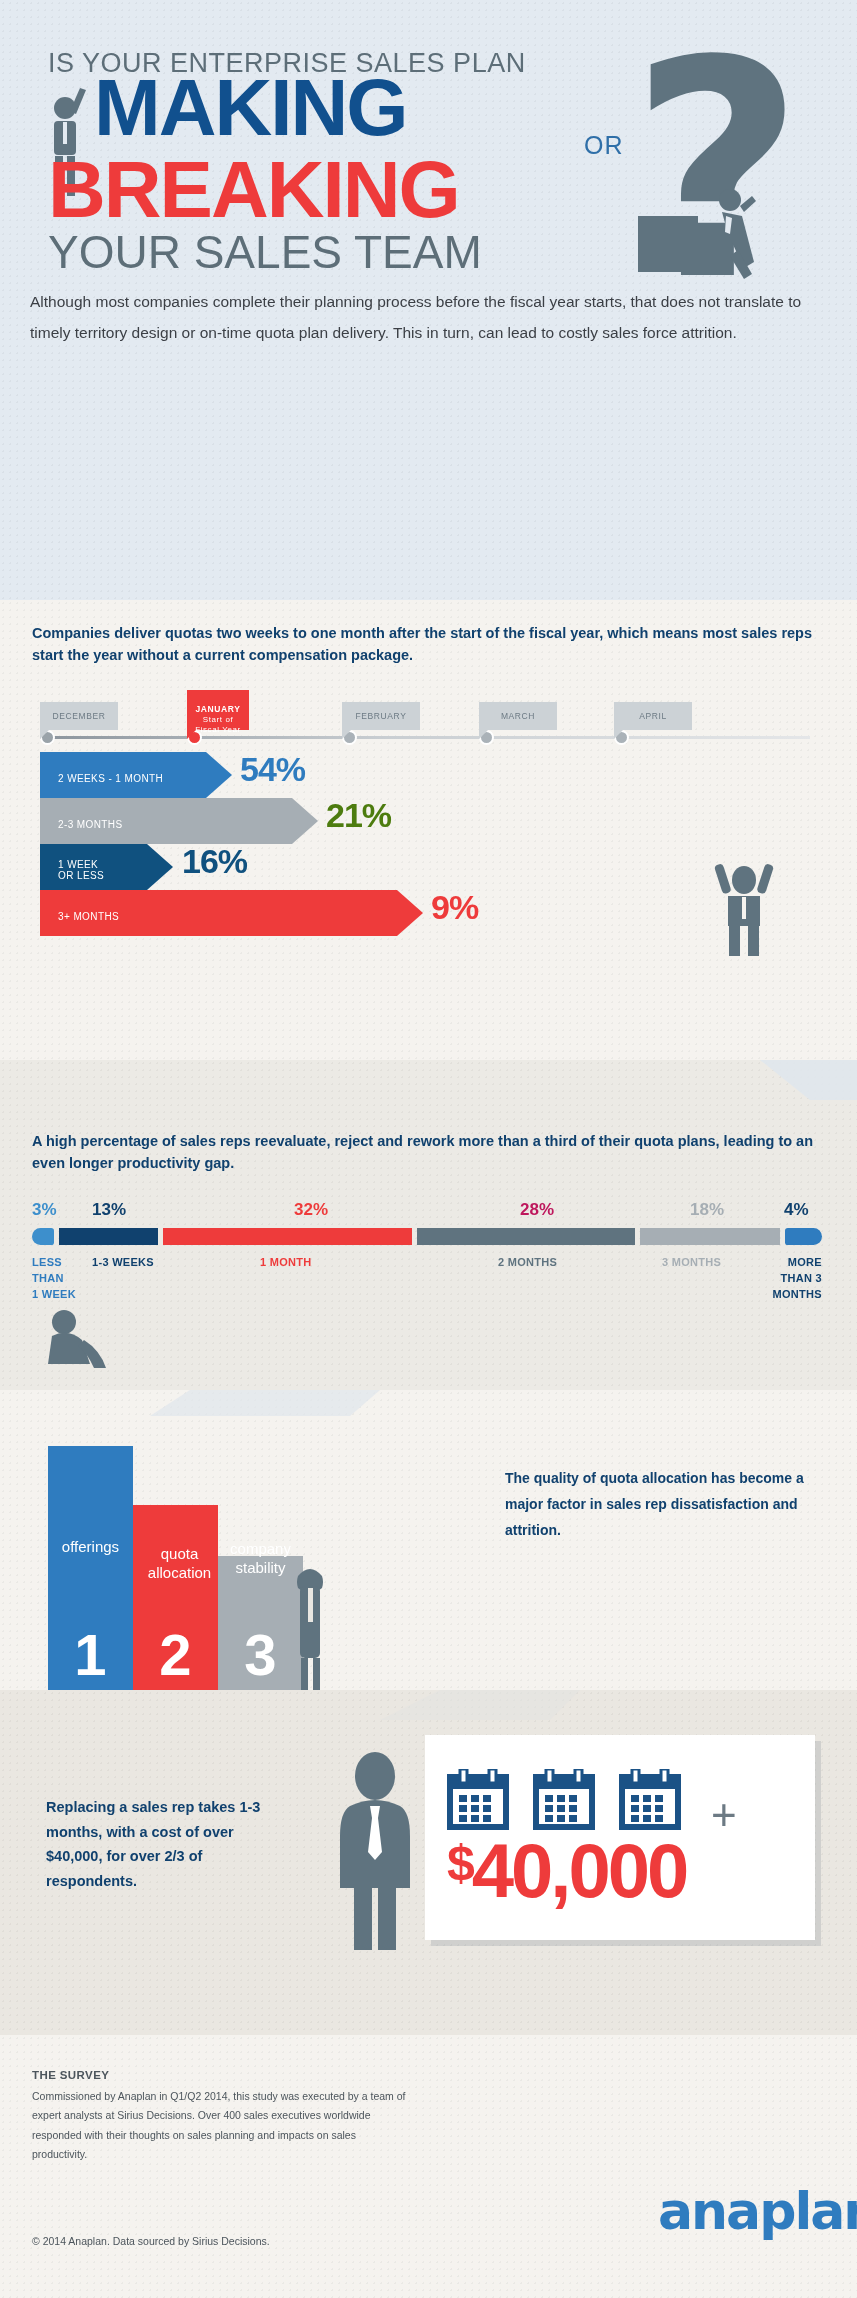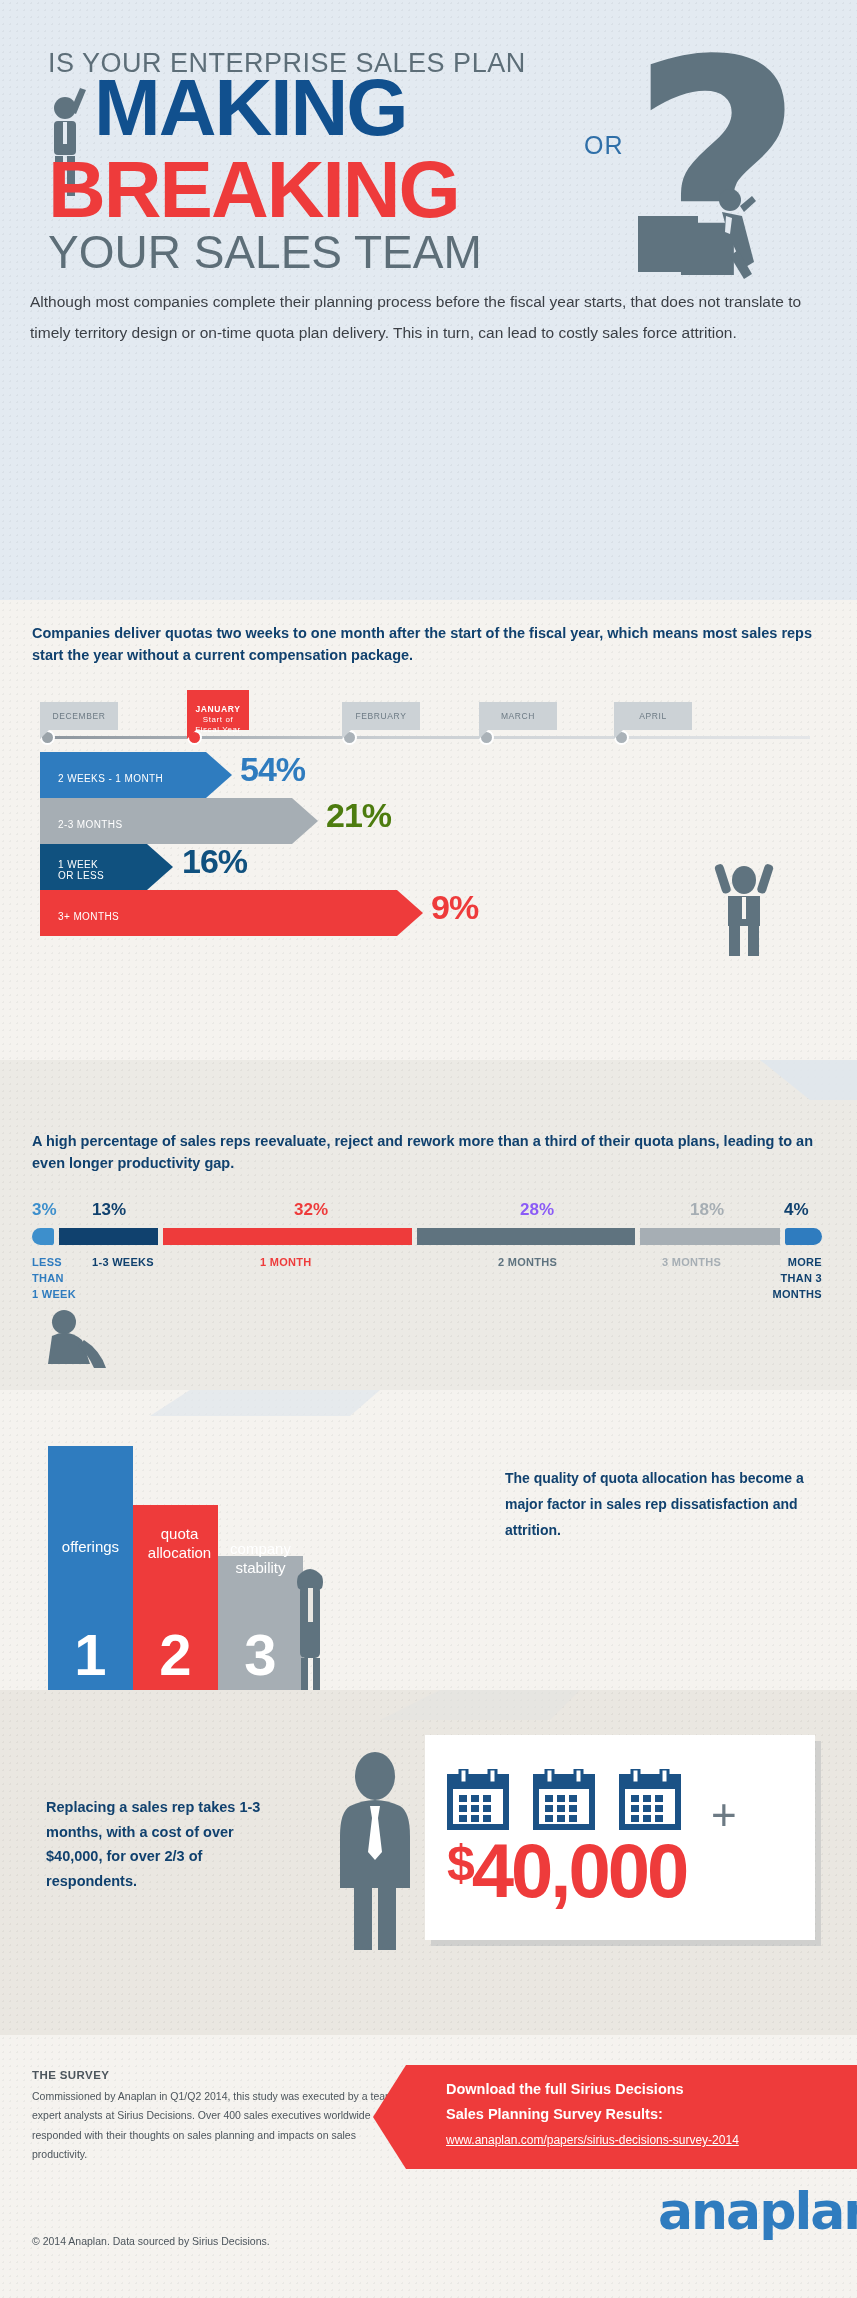--- a/index.html
+++ b/index.html
@@ -283,21 +283,21 @@
       <circle cx="24" cy="16" r="12" fill="#5f737f"></circle>
       <path d="M12 30 q16 -8 30 4 l8 24 h-42 z" fill="#5f737f"></path>
       <path d="M44 34 q16 10 22 28 h-12 q-6 -14 -16 -22 z" fill="#5f737f"></path>
     </svg>
 
     <div class="seg-wrap">
       <div class="seg-pcts">
         <span style="left:0px;color:#3d8fcc;">3%</span>
         <span style="left:60px;color:#10416e;">13%</span>
         <span style="left:262px;color:#ee3b3b;">32%</span>
-        <span style="left:488px;color:#8b5cf6;">28%</span>
+        <span style="left:488px;color:#be185d;">28%</span>
         <span style="left:658px;color:#a6aeb4;">18%</span>
         <span style="left:752px;color:#10416e;">4%</span>
       </div>
 
       <div class="seg-bar">
         <div class="seg first" style="left:0px;width:22px;background:#3d8fcc;"></div>
         <div class="seg" style="left:27px;width:99px;background:#10416e;"></div>
         <div class="seg" style="left:131px;width:249px;background:#ee3b3b;"></div>
         <div class="seg" style="left:385px;width:218px;background:#5f737f;"></div>
         <div class="seg" style="left:608px;width:140px;background:#a6aeb4;"></div>
@@ -320,21 +320,21 @@
     <svg class="wedge" style="left:150px;top:0;" width="260" height="26" viewBox="0 0 260 26">
       <polygon points="40,0 230,0 200,26 0,26" fill="#e0e6ec" opacity=".7"></polygon>
     </svg>
 
     <div class="col" style="left:48px;width:85px;height:244px;background:#2f7cbf;">
       <div class="cname">offerings</div>
       <div class="cnum">1</div>
     </div>
 
     <div class="col" style="left:133px;width:85px;height:185px;background:#ee3b3b;">
-      <div class="cname" style="top:20px;margin-left:8px;">quota<br>allocation</div>
+      <div class="cname" style="top:40px;margin-left:8px;">quota<br>allocation</div>
       <div class="cnum">2</div>
     </div>
 
     <div class="col" style="left:218px;width:85px;height:134px;background:#a6aeb4;">
       <div class="cname" style="top:-16px;">company<br>stability</div>
       <div class="cnum">3</div>
     </div>
 
     <svg class="fig" style="left:288px;bottom:0px;" width="44" height="130" viewBox="0 0 44 130">
       <path d="M10 16 q12 -14 24 0 q2 6 0 12 q-12 10 -24 0 q-2 -6 0 -12z" fill="#5f737f"></path>
@@ -425,22 +425,17 @@
     </div>
   </div>
 
   <div class="sec sec-footer">
     <div class="dots"></div>
 
     <div class="f-title">THE SURVEY</div>
     <div class="f-body">Commissioned by Anaplan in Q1/Q2 2014, this study was executed by a team of expert analysts at Sirius Decisions. Over 400 sales executives worldwide responded with their thoughts on sales planning and impacts on sales productivity.</div>
     <div class="f-copy">© 2014 Anaplan. Data sourced by Sirius Decisions.</div>
 
-    <div class="cta">
-      <div class="l1">Download the full Sirius Decisions</div>
-      <div class="l2">Sales Planning Survey Results:</div>
-      <a class="l3" href="#">www.anaplan.com/papers/sirius-decisions-survey-2014</a>
-    </div>
   </div>
 
   <div class="logo">anaplan</div>
 
 </div>
 
 </body></html>

